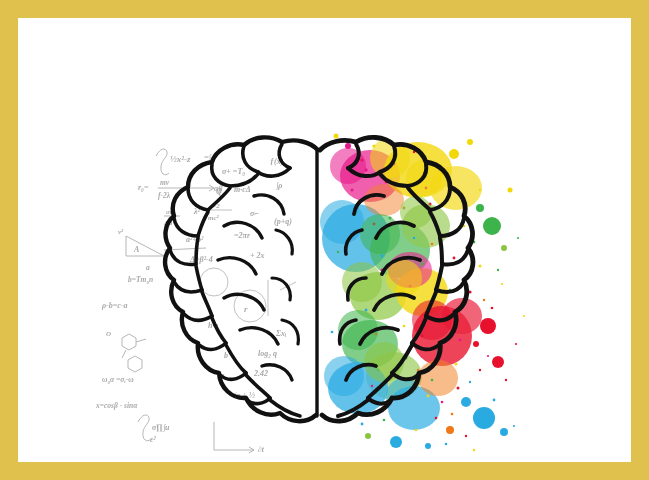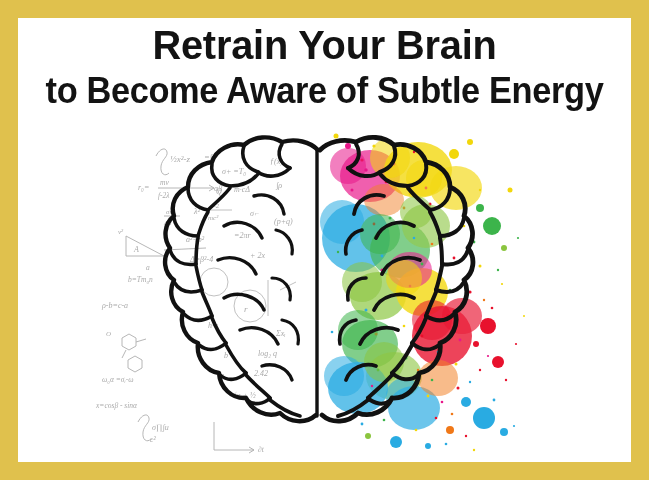--- a/index.html
+++ b/index.html
@@ -40,35 +40,31 @@
   }
   #hl2{
     font-size:37px;
     letter-spacing:-0.4px;
     transform:scaleX(0.93);
     margin-top:5px;
   }
   
   #brain-stage{
     position:absolute;
-    left:0;top:112px;width:613px;height:332px;
+    left:0;top:112px;width:613px;height:332px;font-weight:bold;
   }
   #brain-svg{display:block;width:613px;height:332px;}
 </style>
 </head>
 <body>
 
 <div id="poster">
 
   <div id="card">
 
-    <div id="headline">
-      <span class="hl-line" id="hl1">Retrain Your Brain</span>
-      <span class="hl-line" id="hl2">to Become Aware of Subtle Energy</span>
-    </div>
 
     <div id="brain-stage">
       <svg id="brain-svg" viewBox="0 0 613 332" xmlns="http://www.w3.org/2000/svg">
         <defs>
 
           <clipPath id="clipLeft">
             <path d="M300,20
                      C292,12 278,8 264,12
                      C252,5 236,6 226,15
                      C212,12 198,20 194,32

